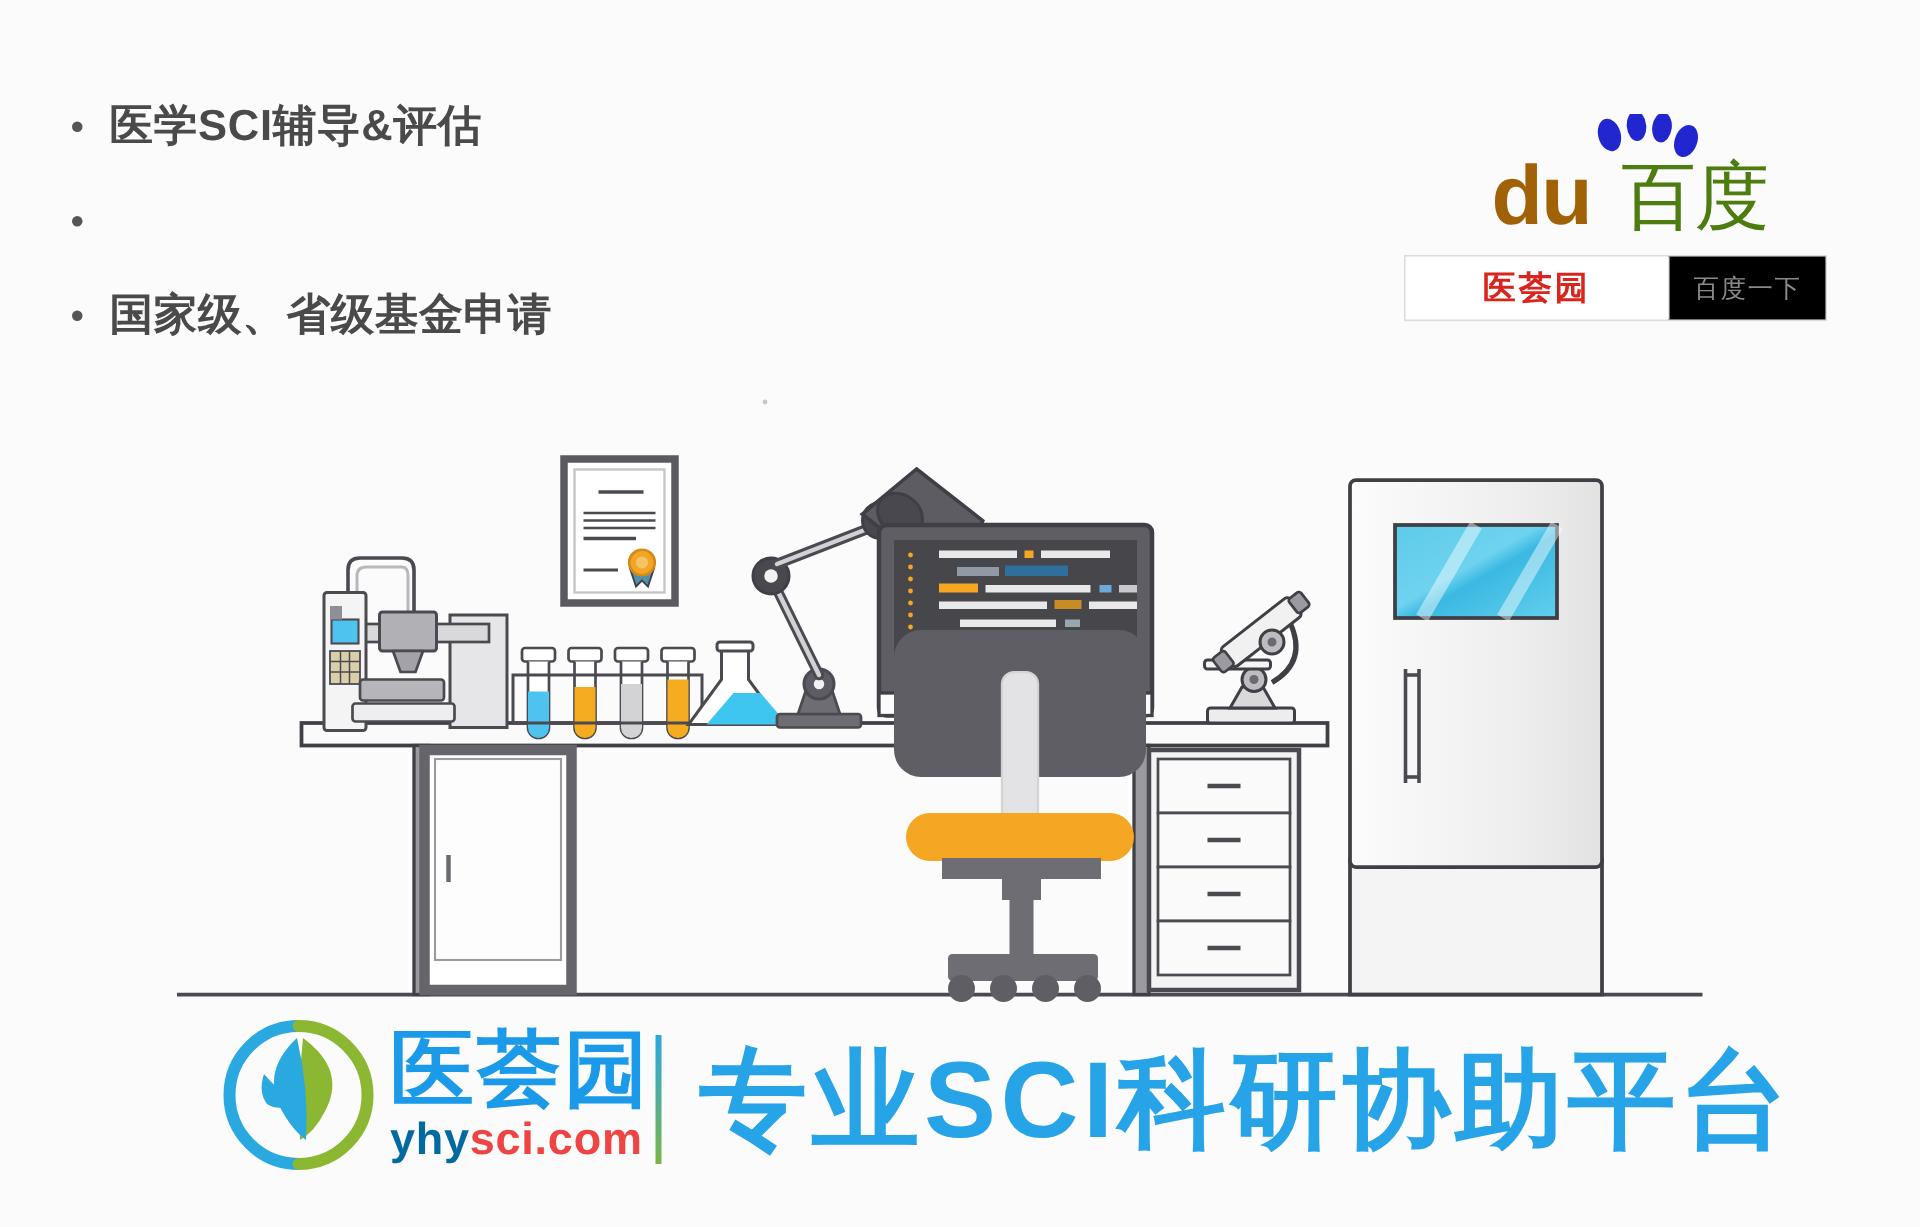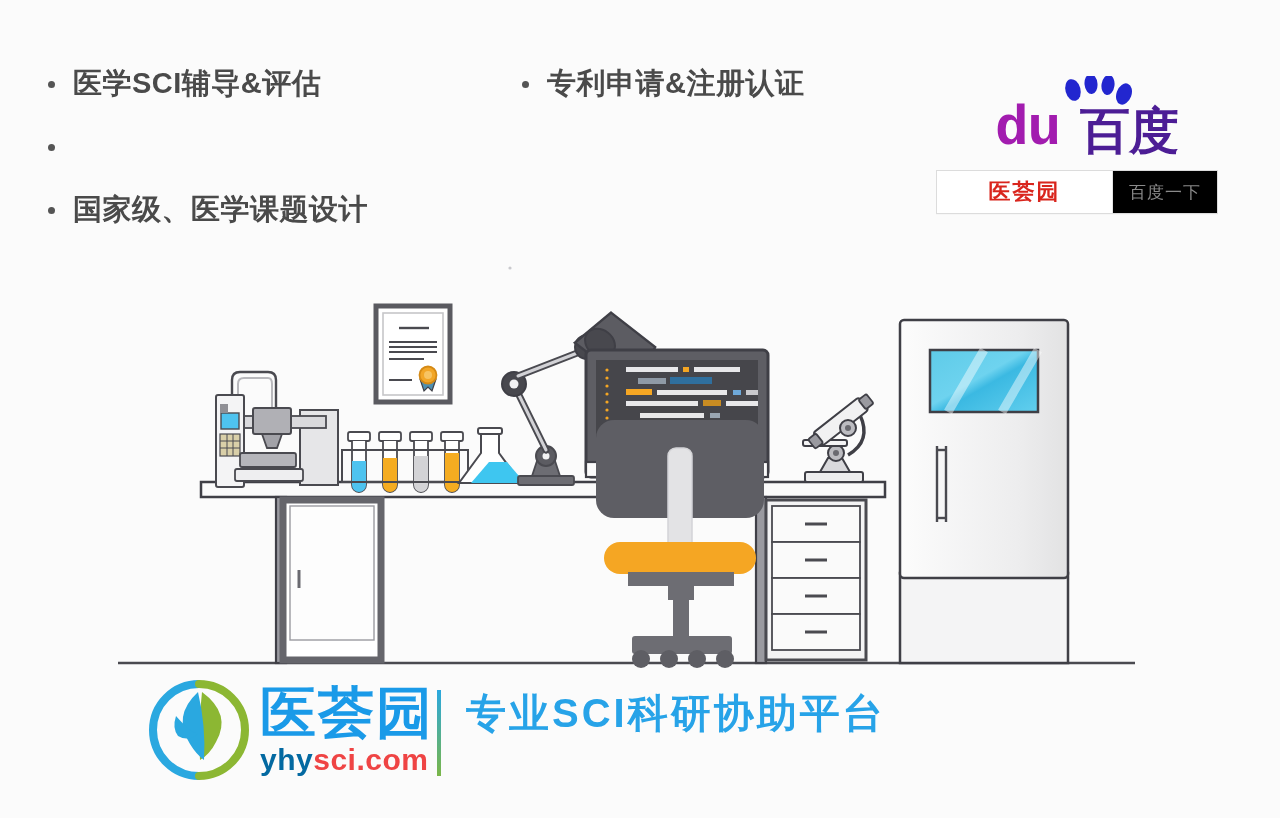--- a/index.html
+++ b/index.html
@@ -37,27 +37,27 @@
   .baidu-logo{
     display:flex;align-items:flex-end;justify-content:center;
     height:64px;position:relative;
   }
   .bd-bai{
     font-size:56px;font-weight:700;color:#e0191b;
     letter-spacing:-1px;line-height:.95;
     font-family:"Liberation Sans",sans-serif;
   }
   .bd-du{
-    font-size:56px;font-weight:700;color:#a21caf;
+    font-size:56px;font-weight:700;color:#a16207;
     letter-spacing:-1px;line-height:.95;margin-left:19px;
-    font-family:Liberation Mono, monospace;
+    font-family:Liberation Sans, sans-serif;
     position:relative;z-index:2;
   }
   .bd-cn{
-    font-size:50px;font-weight:700;color:#4c1d95;
+    font-size:50px;font-weight:400;color:#4d7c0f;
     line-height:1;margin-left:20px;
     letter-spacing:-1px;
   }
   .paw{position:absolute;left:124px;top:-16px;width:74px;height:44px;z-index:1;}
   .searchbar{
     margin-top:14px;
     height:42px;
     border:1px solid #dcdcdc;
     background:#fff;
     display:flex;align-items:stretch;
@@ -97,48 +97,44 @@
   }
   .en-y{color:#0369a1;}
   .en-rest{color:#ef4444;}
   .divider{
     position:absolute;left:437px;top:12px;
     width:4px;height:86px;
     background:linear-gradient(180deg,#2aa8e0 0%,#7ab648 100%);
   }
   .tagline{
     position:absolute;left:466px;top:8px;
-    font-size:40px;font-weight:700;color:#27a3e8;
+    font-size:72px;font-weight:700;color:#27a3e8;
     letter-spacing:3px;line-height:1.35;white-space:nowrap;
   }
 </style>
 </head>
 <body>
 
 <div class="stage">
 
   <div class="bullets col1">
     <div class="bullet-row">
       <span class="bullet-dot"></span>
       <span>医学SCI辅导&amp;评估</span>
     </div>
     <div class="bullet-row">
       <span class="bullet-dot"></span>
     </div>
     <div class="bullet-row">
       <span class="bullet-dot"></span>
-      <span>国家级、医学课题设计</span>
+      <span>国家级、省级基金申请</span>
     </div>
   </div>
 
   <div class="bullets col2">
-    <div class="bullet-row">
-      <span class="bullet-dot"></span>
-      <span>专利申请&amp;注册认证</span>
-    </div>
   </div>
 
   <div class="baidu-block">
     <div class="baidu-logo">
       <svg class="paw" viewBox="0 0 74 44">
         <ellipse cx="13" cy="14" rx="7.5" ry="11" fill="#2226cf" transform="rotate(-15 13 14)"></ellipse>
         <ellipse cx="31" cy="8" rx="6.5" ry="10" fill="#2226cf" transform="rotate(-5 31 8)"></ellipse>
         <ellipse cx="48" cy="9" rx="6.5" ry="10" fill="#2226cf" transform="rotate(8 48 9)"></ellipse>
         <ellipse cx="64" cy="18" rx="7.5" ry="11" fill="#2226cf" transform="rotate(20 64 18)"></ellipse>
       </svg>

